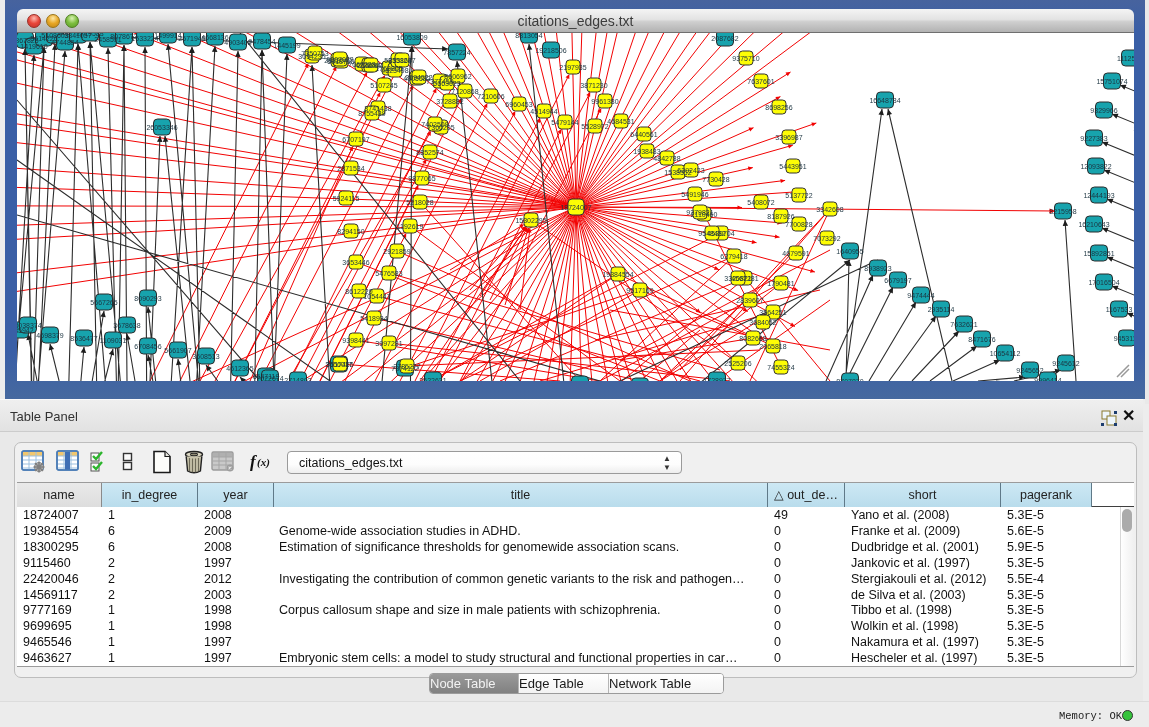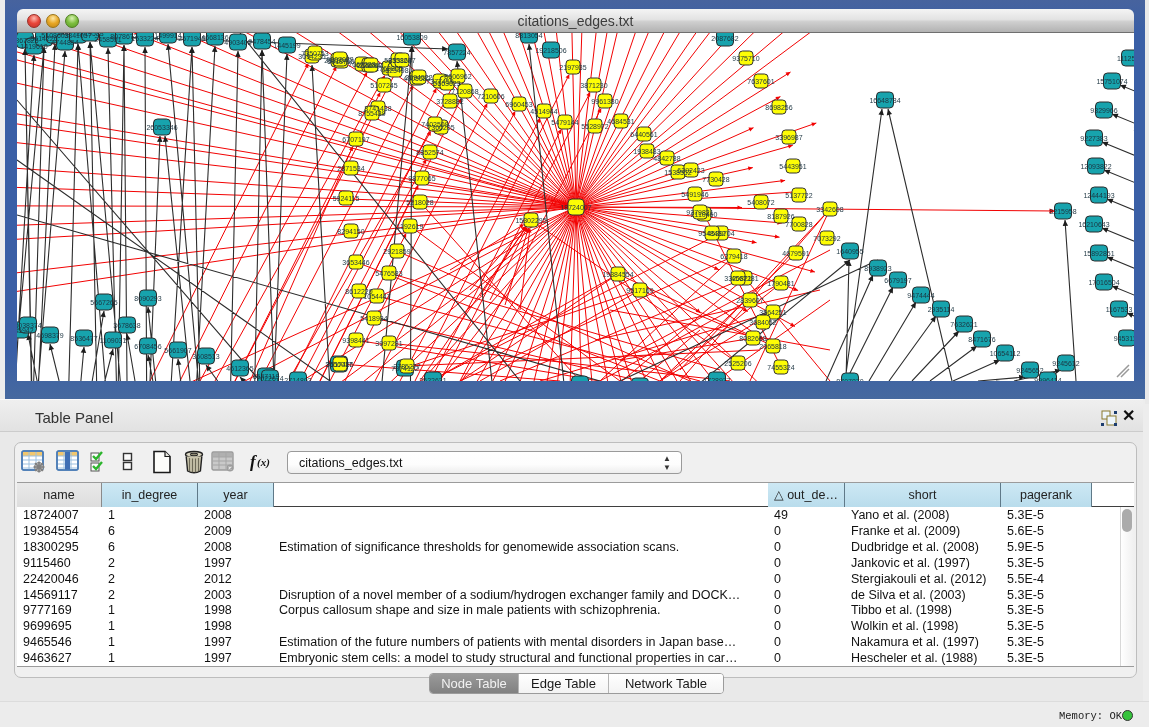--- a/index.html
+++ b/index.html
@@ -15,21 +15,21 @@
 #titlebar .title { position:absolute; left:0; right:0; top:4px; text-align:center;
   font-size:14px; color:#3c3c3c; }
 .tl { position:absolute; top:5px; width:14px; height:14px; border-radius:50%; }
 #tl-r { left:10px; background:radial-gradient(circle at 50% 28%,#fcb8ae 0%,#e8463a 50%,#c0332c 100%); border:1px solid #9a2e27; }
 #tl-y { left:29px; background:radial-gradient(circle at 50% 28%,#fce7a5 0%,#e7a625 50%,#bd8418 100%); border:1px solid #9a7318; }
 #tl-g { left:48px; background:radial-gradient(circle at 50% 28%,#d9f2b2 0%,#7cbd3e 50%,#5d9e28 100%); border:1px solid #4e7d20; }
 #graph { position:absolute; left:17px; top:33px; width:1117px; height:348px; background:#fff; }
 #rightstrip-top { position:absolute; left:1145px; top:0; width:4px; height:404px; background:#e9e9e9; }
 #tp-titlebar { position:absolute; left:0; top:399px; width:1143px; height:33px;
   background:linear-gradient(180deg,#efefef,#e2e2e2); border-top:1px solid #fafafa; border-bottom:1px solid #cccccc; }
-#tp-titlebar .t { position:absolute; left:10px; top:9px; font-size:15px; color:#333;margin-left:25px; }
+#tp-titlebar .t { position:absolute; left:10px; top:9px; font-size:13px; color:#333; }
 #tp-float { position:absolute; left:1101px; top:410px; }
 #tp-close { position:absolute; left:1122px; top:406px; font-size:16px; font-weight:bold; color:#111; }
 #tp-body { position:absolute; left:0; top:432px; width:1143px; height:295px; background:#e9e9e9; }
 #tp-box { position:absolute; left:14px; top:442px; width:1123px; height:236px;
   background:#f0f0f0; border:1px solid #bdbdbd; border-radius:7px; }
 .ticon { position:absolute; top:450px; }
 #dropdown { position:absolute; left:287px; top:451px; width:395px; height:23px;
   background:linear-gradient(180deg,#ffffff 0%,#fdfdfd 60%,#ededed 100%);
   border:1px solid #9a9a9a; border-radius:4px; }
 #dropdown .dt { position:absolute; left:11px; top:4px; font-size:12.5px; color:#111; }
@@ -41,21 +41,21 @@
 #hc-name { background:linear-gradient(180deg,#e9e9e9,#dddddd); border-right:1px solid #8a8a8a; }
 #tbody { position:absolute; left:17px; top:507px; width:1117px; height:159px; background:#fff; overflow:hidden; }
 .row { position:absolute; left:0; width:1117px; height:16px; font-size:12.5px; color:#111; white-space:nowrap; }
 .row span { position:absolute; top:1px; }
 .c0 { left:6px; } .c1 { left:91px; } .c2 { left:187px; } .c3 { left:262px; }
 .c4 { left:757px; } .c5 { left:834px; } .c6 { left:990px; }
 #tbl-bottom { position:absolute; left:17px; top:666px; width:1117px; height:1px; background:#9b9b9b; }
 #vscroll { position:absolute; left:1120px; top:507px; width:14px; height:159px; background:linear-gradient(90deg,#ffffff,#f0f0f0); border-left:1px solid #d8d8d8; }
 #vthumb { position:absolute; left:1122px; top:509px; width:10px; height:23px; background:#ababab; border-radius:5px; }
 #segs { position:absolute; left:429px; top:673px; height:21px; border:1px solid #9b9b9b; border-radius:4px; overflow:hidden; background:#fff; }
-.seg { float:left; height:21px; line-height:20px; font-size:13px; color:#1a1a1a; text-align:center; border-right:1px solid #b5b5b5; background:linear-gradient(180deg,#ffffff,#f2f2f2); }
+.seg { float:left; height:21px; line-height:20px; font-size:13px; color:#1a1a1a; border-right:1px solid #b5b5b5; background:linear-gradient(180deg,#ffffff,#f2f2f2); }
 #seg1 { width:89px; background:linear-gradient(180deg,#9a9a9a,#7e7e7e); color:#f2f2f2; }
 #seg2 { width:90px; }
 #seg3 { width:114px; border-right:none; }
 #status { position:absolute; left:0; top:701px; width:1149px; height:26px; background:#ececec; border-top:1px solid #dcdcdc; }
 #mem { position:absolute; left:1059px; top:710px; font-size:10.5px; color:#222;font-family:Liberation Mono, monospace; }
 #memdot { position:absolute; left:1122px; top:710px; width:11px; height:11px; border-radius:50%; background:#35c33c; border:1px solid #333; }
 svg.icon { display:block; }
 </style>
 </head>
 <body>
@@ -596,71 +596,73 @@
     </div>
   </div>
 <div id="dropdown">
     <div class="dt">citations_edges.txt</div>
     <div class="ar">▲<br>▼</div>
   </div>
 <div id="thead">
   <div class="hc" id="hc-name" style="left:0;width:85px;">name</div>
   <div class="hc" style="left:85px;width:96px;">in_degree</div>
   <div class="hc" style="left:181px;width:76px;">year</div>
+  <div class="hc" style="left:257px;width:494px;">title</div>
   <div class="hc" style="left:751px;width:77px;">△ out_de…</div>
   <div class="hc" style="left:828px;width:156px;">short</div>
   <div class="hc" style="left:984px;width:91px;">pagerank</div>
 </div>
 <div id="tbody">
     <div class="row" style="top:0px">
       <span class="c0">18724007</span>
       <span class="c1">1</span>
       <span class="c2">2008</span>
       <span class="c4">49</span>
       <span class="c5">Yano et al. (2008)</span>
       <span class="c6">5.3E-5</span>
     </div>
 <div class="row" style="top:16px">
       <span class="c0">19384554</span>
       <span class="c1">6</span>
       <span class="c2">2009</span>
+      <span class="c3">Genome-wide association studies in ADHD.</span>
       <span class="c4">0</span>
       <span class="c5">Franke et al. (2009)</span>
       <span class="c6">5.6E-5</span>
     </div>
 <div class="row" style="top:32px">
       <span class="c0">18300295</span>
       <span class="c1">6</span>
       <span class="c2">2008</span>
       <span class="c3">Estimation of significance thresholds for genomewide association scans.</span>
       <span class="c4">0</span>
-      <span class="c5">Dudbridge et al. (2008)</span>
+      <span class="c5">Dudbridge et al. (2001)</span>
       <span class="c6">5.9E-5</span>
     </div>
 <div class="row" style="top:48px">
       <span class="c0">9115460</span>
       <span class="c1">2</span>
       <span class="c2">1997</span>
       <span class="c4">0</span>
       <span class="c5">Jankovic et al. (1997)</span>
       <span class="c6">5.3E-5</span>
     </div>
 <div class="row" style="top:64px">
       <span class="c0">22420046</span>
       <span class="c1">2</span>
       <span class="c2">2012</span>
+      <span class="c3">Investigating the contribution of common genetic variants to the risk and pathogen…</span>
       <span class="c4">0</span>
       <span class="c5">Stergiakouli et al. (2012)</span>
       <span class="c6">5.5E-4</span>
     </div>
 <div class="row" style="top:80px">
       <span class="c0">14569117</span>
       <span class="c1">2</span>
       <span class="c2">2003</span>
-      <span class="c3">Disruption of a novel member of a sodium/hydrogen exchanger family and DOCK…</span>
       <span class="c4">0</span>
       <span class="c5">de Silva et al. (2003)</span>
       <span class="c6">5.3E-5</span>
     </div>
 <div class="row" style="top:95px">
       <span class="c0">9777169</span>
       <span class="c1">1</span>
       <span class="c2">1998</span>
       <span class="c3">Corpus callosum shape and size in male patients with schizophrenia.</span>
       <span class="c4">0</span>
@@ -672,32 +674,31 @@
       <span class="c1">1</span>
       <span class="c2">1998</span>
       <span class="c4">0</span>
       <span class="c5">Wolkin et al. (1998)</span>
       <span class="c6">5.3E-5</span>
     </div>
 <div class="row" style="top:127px">
       <span class="c0">9465546</span>
       <span class="c1">1</span>
       <span class="c2">1997</span>
-      <span class="c3">Estimation of the future numbers of patients with mental disorders in Japan base…</span>
       <span class="c4">0</span>
       <span class="c5">Nakamura et al. (1997)</span>
       <span class="c6">5.3E-5</span>
     </div>
 <div class="row" style="top:143px">
       <span class="c0">9463627</span>
       <span class="c1">1</span>
       <span class="c2">1997</span>
       <span class="c3">Embryonic stem cells: a model to study structural and functional properties in car…</span>
       <span class="c4">0</span>
-      <span class="c5">Hescheler et al. (1988)</span>
+      <span class="c5">Hescheler et al. (1997)</span>
       <span class="c6">5.3E-5</span>
     </div>
   </div>
 <div id="tbl-bottom"></div>
 <div id="vscroll"></div>
 <div id="vthumb"></div>
 <div id="segs">
     <div class="seg" id="seg1">Node Table</div>
     <div class="seg" id="seg2">Edge Table</div>
     <div class="seg" id="seg3">Network Table</div>

